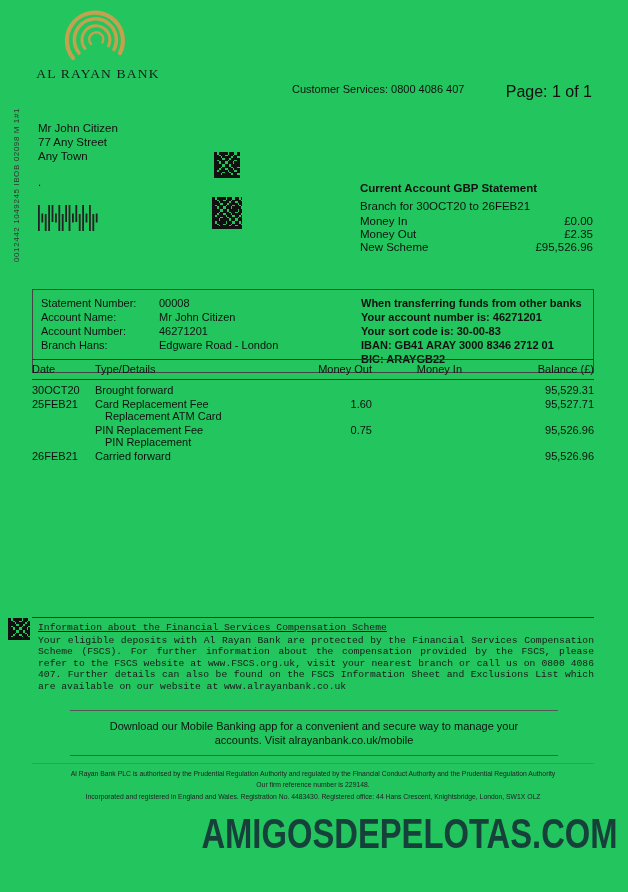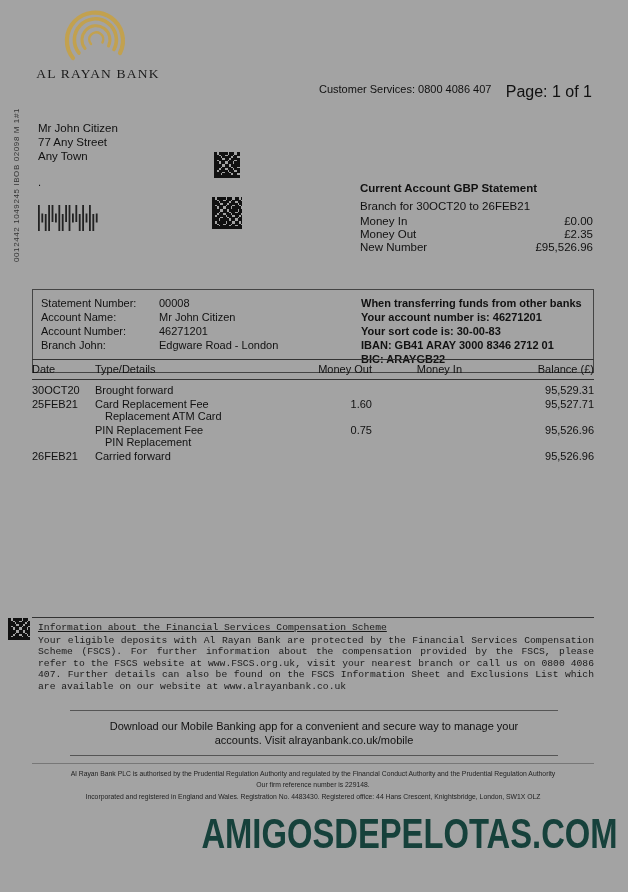--- a/index.html
+++ b/index.html
@@ -1,20 +1,20 @@
 <!DOCTYPE html>
 <html><head>
 <meta charset="utf-8">
 <style>
   * { box-sizing: border-box; }
   html,body { margin:0; padding:0; background:#ffffff; }
   .page {
     position: relative;
     width: 628px; height: 892px;
-    background: #a3a3a3;
+    background: #22c55e;
     font-family: "Liberation Sans", sans-serif;
     color: #111;
     overflow: hidden;
   }
 
   
   .side-code {
     position: absolute; left: 12px; top: 108px;
     writing-mode: vertical-rl; transform: rotate(180deg);
     font-size: 8px; letter-spacing: .6px; color:#333; white-space: nowrap;
@@ -22,21 +22,21 @@
 
   
   .logo { position: absolute; left: 28px; top: 8px; width: 140px; text-align: center; }
   .logo svg { display: block; margin: 0 auto; }
   .bank-name {
     margin-top: 2px;
     font-family: "Liberation Serif", serif;
     font-size: 13.5px; letter-spacing: 1.2px; color:#1a1a1a; white-space: nowrap;
   }
 
-  .cs-line  { position: absolute; top: 83px; left: 319px; font-size: 11px; }
+  .cs-line  { position: absolute; top: 83px; left: 292px; font-size: 11px; }
   .page-info{ position: absolute; top: 83px; right: 36px; font-size: 16px; }
 
   .address { position: absolute; left: 38px; top: 121px; font-size: 11.5px; line-height: 14px; }
   .punch   { position: absolute; left: 38px; top: 176px; font-size: 11px; }
 
   .barcode { position: absolute; left: 38px; top: 205px; }
 
   .dm {
     background:
       conic-gradient(#111 25%, transparent 0 50%, #111 0 75%, transparent 0) 0 0/8px 8px,
@@ -180,41 +180,41 @@
     <div class="stmt-period">Branch for 30OCT20 to 26FEB21</div>
     <div class="sum-row">
       <span>Money In</span>
       <span>£0.00</span>
     </div>
     <div class="sum-row">
       <span>Money Out</span>
       <span>£2.35</span>
     </div>
     <div class="sum-row">
-      <span>New Number</span>
+      <span>New Scheme</span>
       <span>£95,526.96</span>
     </div>
   </div>
 
   <div class="acct-box">
     <div class="acct-left">
       <div class="acct-row">
         <span class="lbl">Statement Number:</span>
         <span>00008</span>
       </div>
       <div class="acct-row">
         <span class="lbl">Account Name:</span>
         <span>Mr John Citizen</span>
       </div>
       <div class="acct-row">
         <span class="lbl">Account Number:</span>
         <span>46271201</span>
       </div>
       <div class="acct-row">
-        <span class="lbl">Branch John:</span>
+        <span class="lbl">Branch Hans:</span>
         <span>Edgware Road - London</span>
       </div>
     </div>
     <div class="transfer">
       <div>When transferring funds from other banks</div>
       <div>Your account number is: 46271201</div>
       <div>Your sort code is: 30-00-83</div>
       <div>IBAN: GB41 ARAY 3000 8346 2712 01</div>
       <div>BIC: ARAYGB22</div>
     </div>

